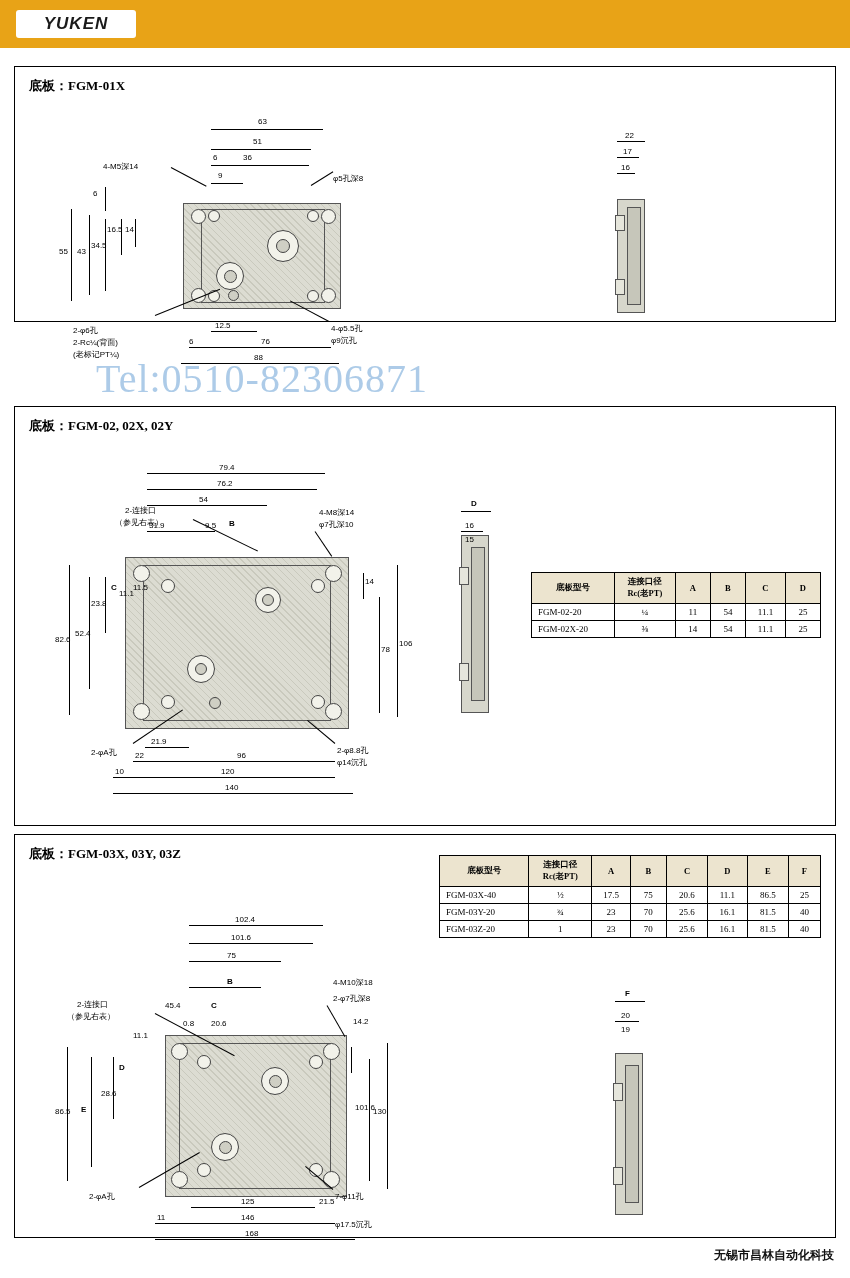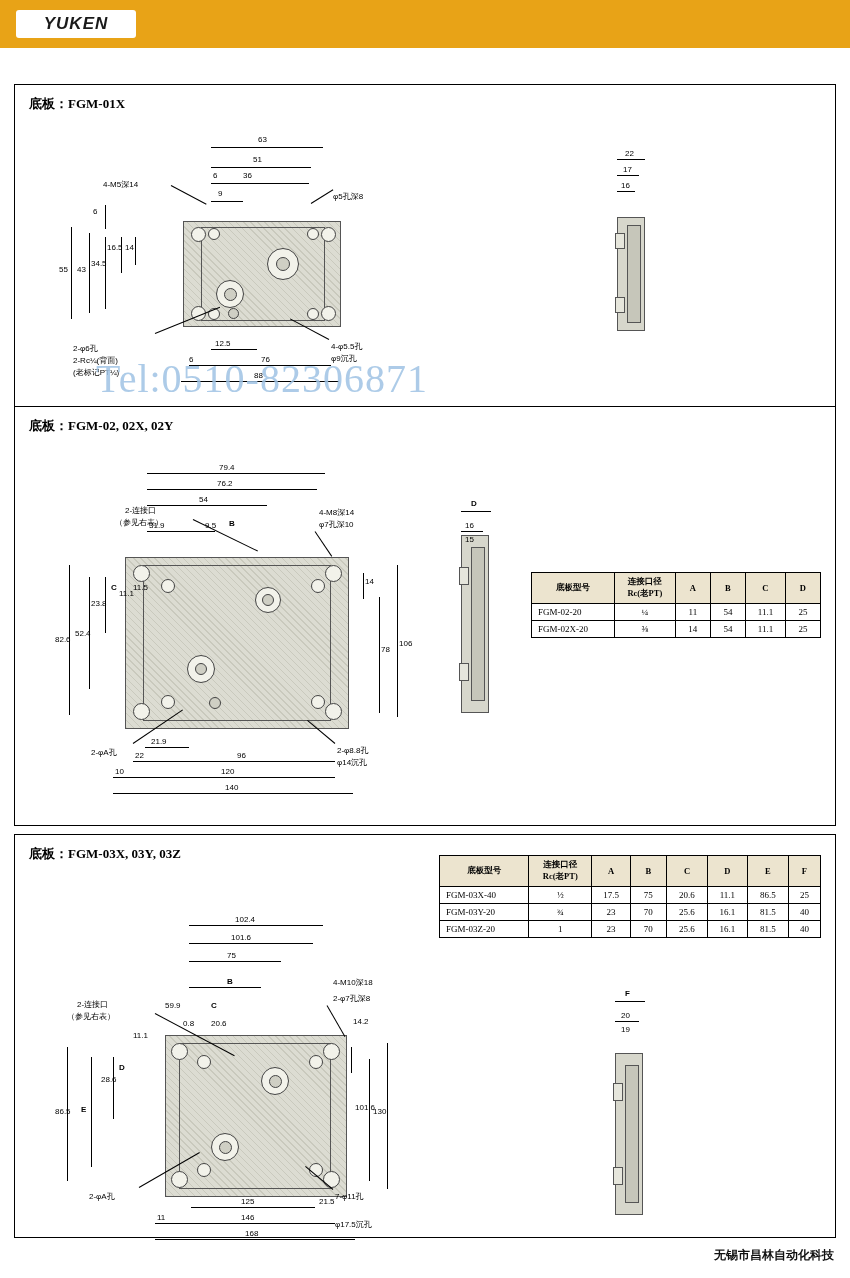--- a/index.html
+++ b/index.html
@@ -21,21 +21,21 @@
     display:flex;align-items:center;justify-content:center;
     font-weight:bold;font-style:italic;font-size:17px;color:#1a1a1a;
     letter-spacing:1px;
   }
   
   .panel{
     position:absolute;left:14px;width:822px;
     border:1px solid #000;background:#ffffff;
     box-sizing:border-box;
   }
-  #panel1{top:84px;height:330px;}
+  #panel1{top:66px;height:256px;}
   #panel2{top:406px;height:420px;}
   #panel3{top:834px;height:404px;}
   .panel-title{
     position:absolute;left:14px;top:10px;
     font-size:13px;font-weight:bold;color:#000;
     white-space:nowrap;
   }
   .panel-title .code{font-family:"Liberation Serif",serif;}
   
   .dwg{position:absolute;}
@@ -405,32 +405,32 @@
     <div class="hole" style="left:294px;top:328px;width:12px;height:12px;"></div>
 
     <div class="dim" style="left:174px;top:90px;width:134px;"></div>
     <div class="lbl" style="left:220px;top:80px;">102.4</div>
     <div class="dim" style="left:174px;top:108px;width:124px;"></div>
     <div class="lbl" style="left:216px;top:98px;">101.6</div>
     <div class="dim" style="left:174px;top:126px;width:92px;"></div>
     <div class="lbl" style="left:212px;top:116px;">75</div>
     <div class="dim" style="left:174px;top:152px;width:72px;"></div>
     <div class="lbl" style="left:212px;top:142px;font-weight:bold;">B</div>
-    <div class="lbl" style="left:150px;top:166px;">59.9</div>
+    <div class="lbl" style="left:150px;top:166px;">45.4</div>
     <div class="lbl" style="left:196px;top:166px;font-weight:bold;">C</div>
     <div class="lbl" style="left:168px;top:184px;">0.8</div>
     <div class="lbl" style="left:196px;top:184px;">20.6</div>
     <div class="lbl" style="left:118px;top:196px;">11.1</div>
 
     <div class="dimv" style="left:52px;top:212px;height:134px;"></div>
     <div class="lbl" style="left:40px;top:272px;">86.5</div>
     <div class="dimv" style="left:76px;top:222px;height:110px;"></div>
     <div class="lbl" style="left:66px;top:270px;font-weight:bold;">E</div>
     <div class="dimv" style="left:98px;top:222px;height:62px;"></div>
-    <div class="lbl" style="left:86px;top:240px;">28.6</div>
+    <div class="lbl" style="left:86px;top:254px;">28.6</div>
     <div class="lbl" style="left:104px;top:228px;font-weight:bold;">D</div>
 
     <div class="dimv" style="left:336px;top:212px;height:26px;"></div>
     <div class="lbl" style="left:338px;top:182px;">14.2</div>
     <div class="dimv" style="left:354px;top:224px;height:122px;"></div>
     <div class="lbl" style="left:340px;top:268px;">101.6</div>
     <div class="dimv" style="left:372px;top:208px;height:146px;"></div>
     <div class="lbl" style="left:358px;top:272px;">130</div>
 
     <div class="dim" style="left:176px;top:372px;width:124px;"></div>

